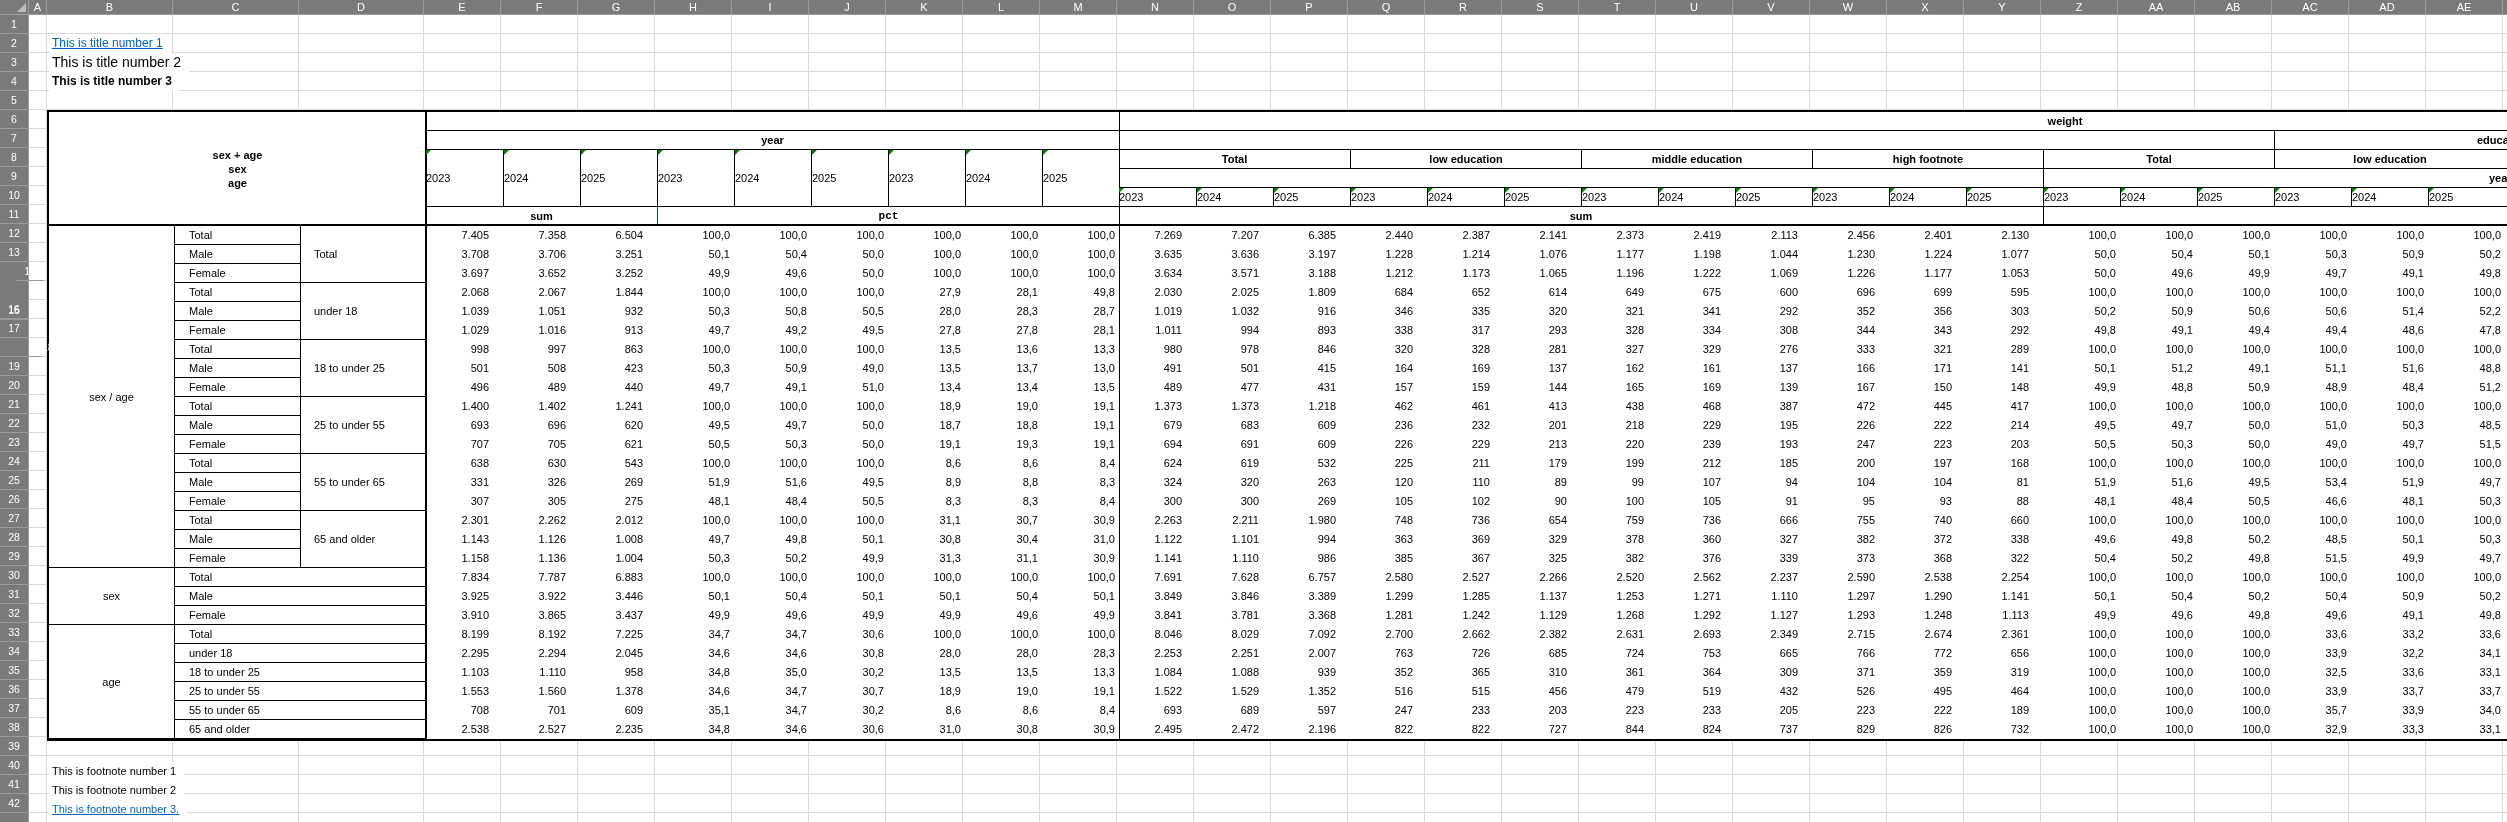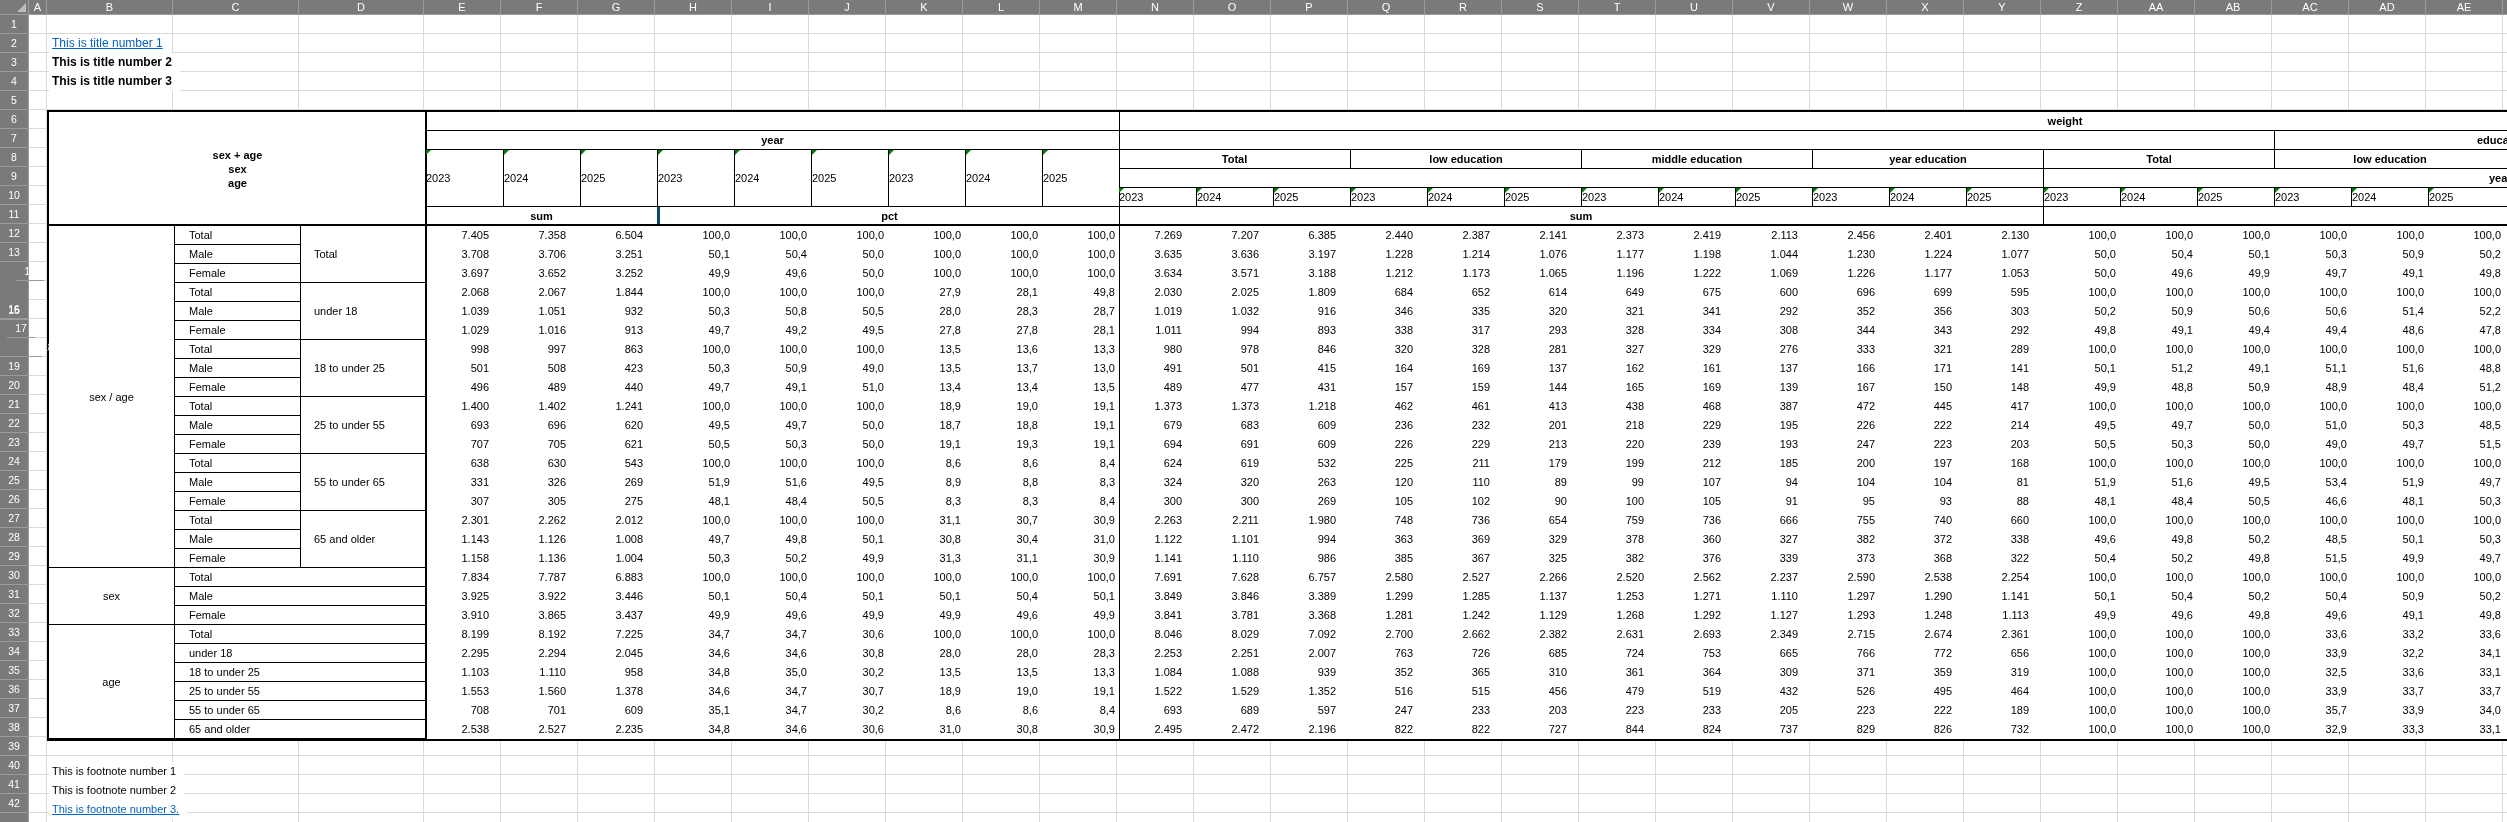--- a/index.html
+++ b/index.html
@@ -14,21 +14,21 @@
   .rowhead{position:absolute;left:0;top:15px;width:29px;height:807px;background:#7a7a7a;z-index:5;border-right:1px solid #9b9b9b;box-sizing:border-box;}
   .row-h{position:absolute;left:0;width:28px;height:19px;line-height:19px;text-align:center;color:#fff;font-size:10.5px;
          border-bottom:1px solid #9b9b9b;box-sizing:border-box;}
   
   .grid{position:absolute;left:0;top:0;width:2507px;height:822px;z-index:1;}
   .gv{position:absolute;top:15px;bottom:0;width:1px;background:#d9d9d9;}
   .gh{position:absolute;left:29px;right:0;height:1px;background:#d9d9d9;}
   
   .cell-text{position:absolute;z-index:3;background:#fff;height:19px;line-height:19px;white-space:nowrap;padding:0 8px 0 3px;}
   .t1{left:49px;top:34px;font-size:12px;color:#0563c1;text-decoration:underline;}
-  .t2{left:49px;top:53px;font-size:12px;font-weight:bold;}
+  .t2{left:49px;top:53px;font-size:14px;font-weight:normal;}
   .t3{left:49px;top:72px;font-size:12px;font-weight:bold;}
   .f1{left:49px;top:762px;}
   .f2{left:49px;top:781px;}
   .f3{left:49px;top:800px;color:#0563c1;text-decoration:underline;}
   
   .tbl{position:absolute;left:47px;top:110px;width:2460px;height:627px;background:#fff;z-index:2;
        border-top:2px solid #000;border-left:2px solid #000;border-bottom:2px solid #000;box-sizing:content-box;}
   .abs{position:absolute;box-sizing:border-box;}
   .line{position:absolute;background:#000;}
   .hc{position:absolute;box-sizing:border-box;font-weight:bold;text-align:center;overflow:visible;}
@@ -37,21 +37,21 @@
   .ycell.big{line-height:57px;}
   .ycell.first{border-left:none;}
   .gcell{border-left:1px solid #000;border-bottom:1px solid #000;line-height:19px;}
   .gcell.first{border-left:none;}
   .flag{position:absolute;left:0;top:0;width:0;height:0;border-top:5px solid #008000;border-right:5px solid transparent;}
   .lbl-year{left:377px;top:19px;width:693px;height:19px;line-height:19px;}
   .lbl-weight{position:absolute;left:1946px;top:0;width:140px;height:19px;line-height:19px;font-weight:bold;text-align:center;white-space:nowrap;}
   .lbl-edu{position:absolute;left:2428px;top:19px;height:19px;line-height:19px;font-weight:bold;white-space:nowrap;}
   .lbl-year2{position:absolute;left:2440px;top:57px;height:19px;line-height:19px;font-weight:bold;white-space:nowrap;}
   .lbl-sum1{left:377px;top:95px;width:231px;height:19px;line-height:19px;}
-  .lbl-pct1{left:608px;top:95px;width:462px;height:19px;line-height:19px;border-left:3px solid #0c4a6e;}
+  .lbl-pct1{left:608px;top:95px;width:462px;height:19px;line-height:19px;border-left:1px solid #0c4a6e;font-family:Liberation Mono, monospace;}
   .lbl-sum2{left:1070px;top:95px;width:924px;height:19px;line-height:19px;}
   
   .bcell{display:flex;align-items:center;justify-content:center;border-right:1px solid #000;border-bottom:1px solid #000;}
   .ccell{line-height:18px;padding-left:14px;border-right:1px solid #000;border-bottom:1px solid #000;}
   .cdcell{line-height:18px;padding-left:14px;border-bottom:1px solid #000;}
   .dcell{display:flex;align-items:center;padding-left:13px;border-bottom:1px solid #000;}
   
   .drow{position:absolute;left:377px;width:2083px;height:19px;display:flex;}
   .dcellv{width:77px;height:19px;line-height:19px;text-align:right;box-sizing:border-box;flex:0 0 77px;}
   .pad-sum{padding-right:14px;}
@@ -204,21 +204,21 @@
         <div>2024</div>
         <div class="flag" style="border-top-color: rgb(0, 128, 0);"></div>
       </div>
       <div class="abs ycell big" style="left: 993px; top: 38px; width: 77px; height: 57px;">
         <div>2025</div>
         <div class="flag" style="border-top-color: rgb(0, 128, 0);"></div>
       </div>
       <div class="abs hc gcell first" style="left: 1070px; top: 38px; width: 231px; height: 19px;">Total</div>
       <div class="abs hc gcell" style="left: 1301px; top: 38px; width: 231px; height: 19px;">low education</div>
       <div class="abs hc gcell" style="left: 1532px; top: 38px; width: 231px; height: 19px;">middle education</div>
-      <div class="abs hc gcell" style="left: 1763px; top: 38px; width: 231px; height: 19px;">year education</div>
+      <div class="abs hc gcell" style="left: 1763px; top: 38px; width: 231px; height: 19px;">high footnote</div>
       <div class="abs hc gcell" style="left: 1994px; top: 38px; width: 231px; height: 19px;">Total</div>
       <div class="abs hc gcell" style="left: 2225px; top: 38px; width: 231px; height: 19px;">low education</div>
       <div class="abs ycell first" style="left: 1070px; top: 76px; width: 77px; height: 19px;">
         <div>2023</div>
         <div class="flag" style="border-top-color: rgb(0, 128, 0);"></div>
       </div>
       <div class="abs ycell" style="left: 1147px; top: 76px; width: 77px; height: 19px;">
         <div>2024</div>
         <div class="flag" style="border-top-color: rgb(0, 128, 0);"></div>
       </div>
@@ -1153,21 +1153,21 @@
       <div class="row-h" style="top: 114px;">7</div>
       <div class="row-h" style="top: 133px;">8</div>
       <div class="row-h" style="top: 152px;">9</div>
       <div class="row-h" style="top: 171px;">10</div>
       <div class="row-h" style="top: 190px;">11</div>
       <div class="row-h" style="top: 209px;">12</div>
       <div class="row-h" style="top: 228px;">13</div>
       <div class="row-h" style="top: 247px; margin-left: 16px;">14</div>
       <div class="row-h" style="top: 266px; margin-top: 20px;">15</div>
       <div class="row-h" style="top: 285px;">16</div>
-      <div class="row-h" style="top: 304px; margin-left: 7px;">17</div>
+      <div class="row-h" style="top: 304px;">17</div>
       <div class="row-h" style="top: 323px; padding-left: 42px;">18</div>
       <div class="row-h" style="top: 342px;">19</div>
       <div class="row-h" style="top: 361px;">20</div>
       <div class="row-h" style="top: 380px;">21</div>
       <div class="row-h" style="top: 399px;">22</div>
       <div class="row-h" style="top: 418px;">23</div>
       <div class="row-h" style="top: 437px;">24</div>
       <div class="row-h" style="top: 456px;">25</div>
       <div class="row-h" style="top: 475px;">26</div>
       <div class="row-h" style="top: 494px;">27</div>

